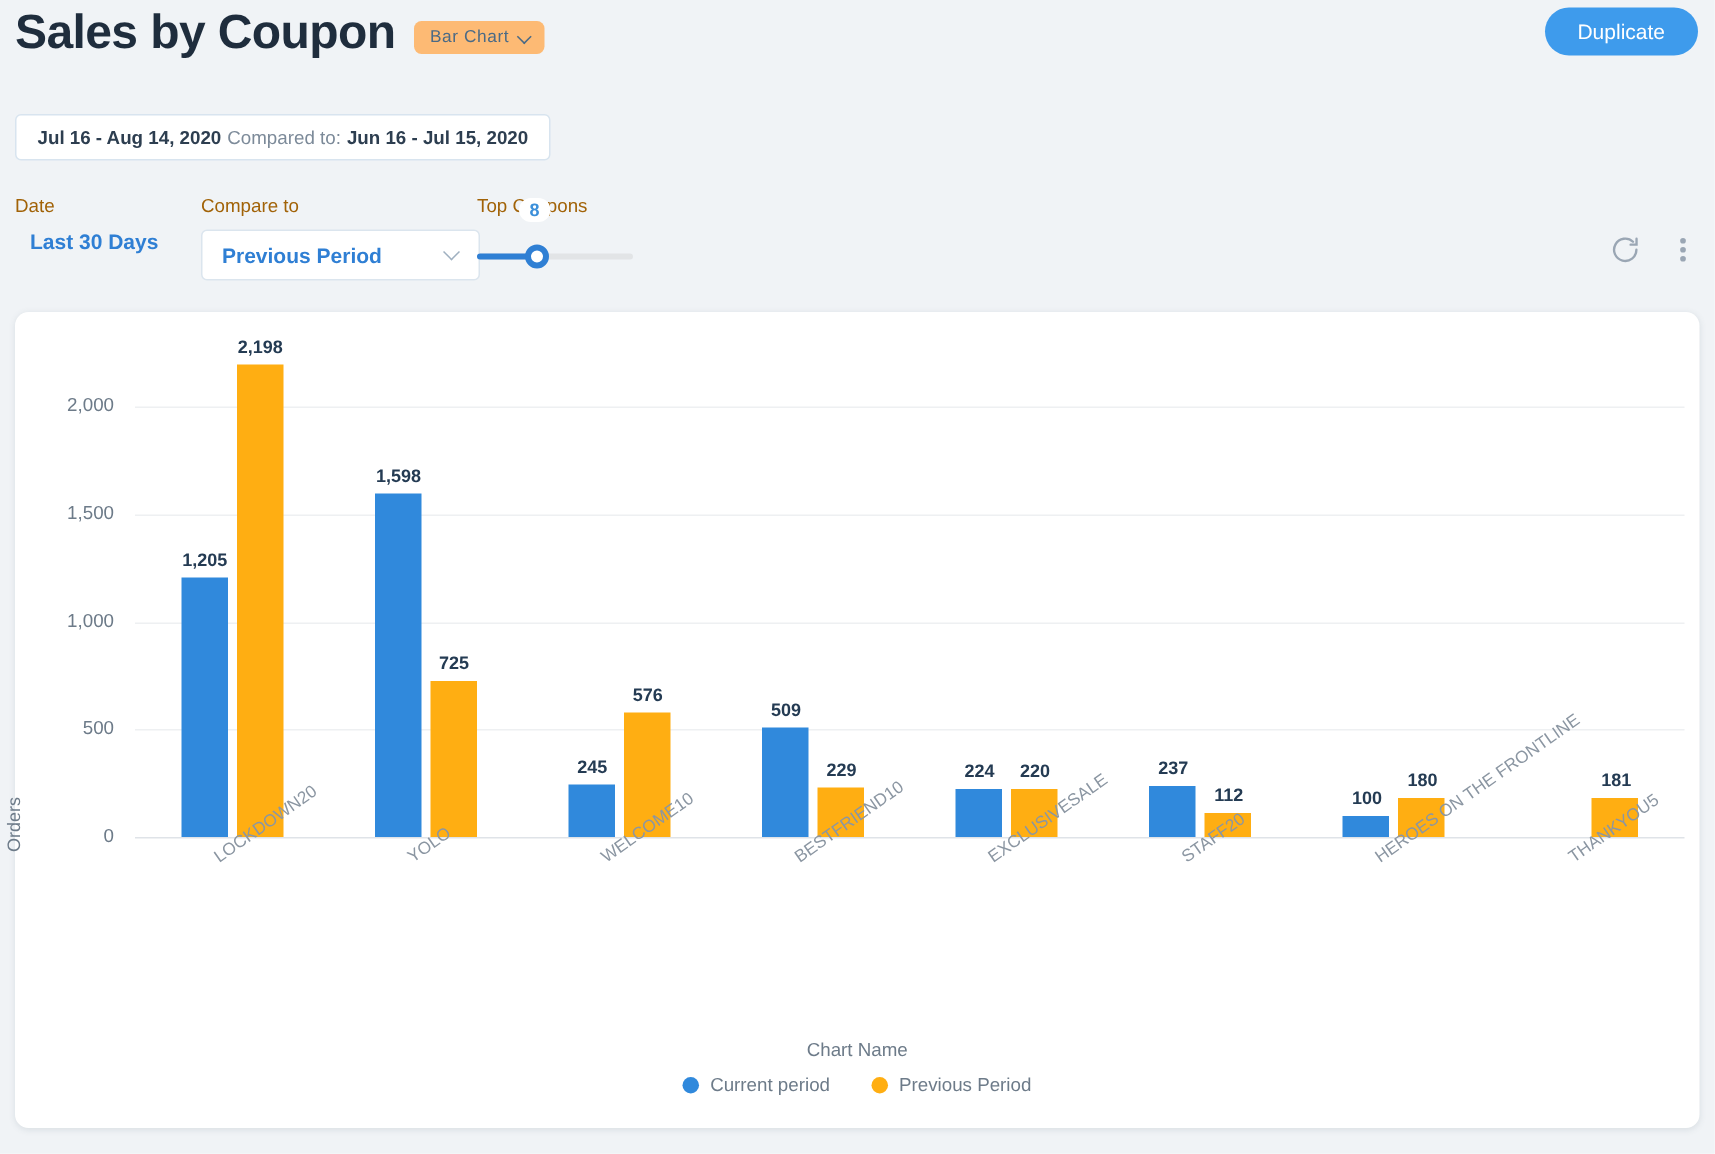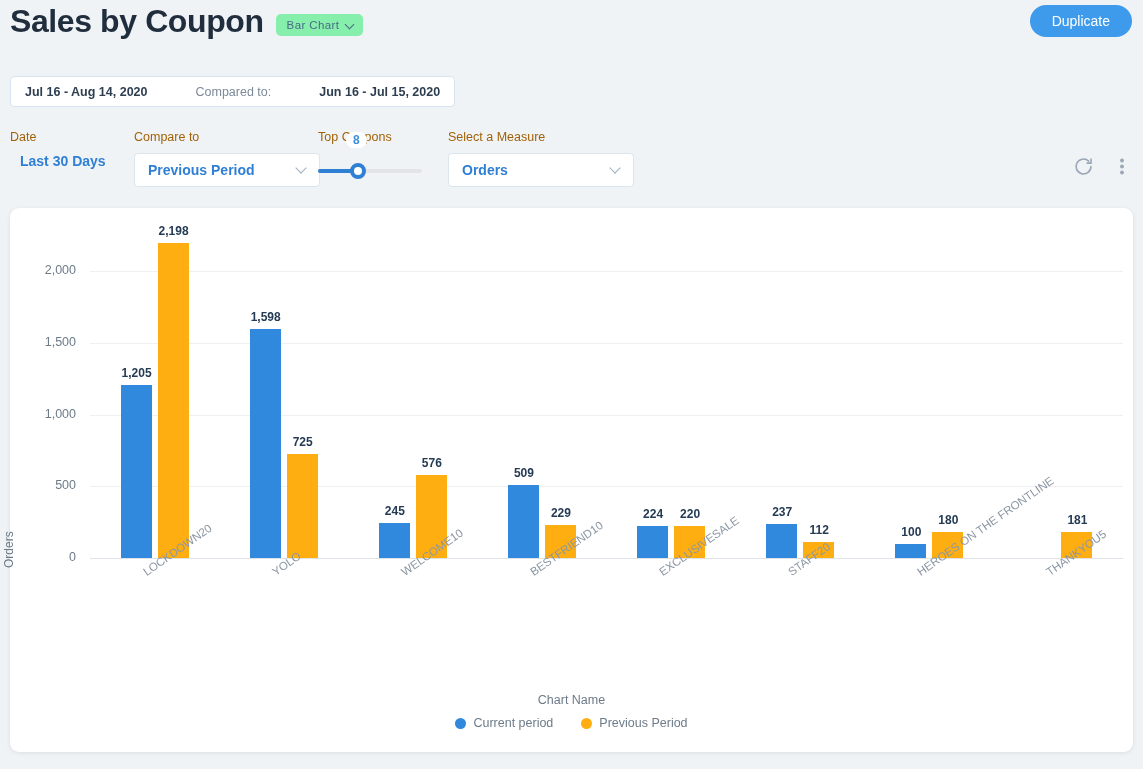--- a/index.html
+++ b/index.html
@@ -14,21 +14,21 @@
 
   
   .header { position: absolute; left: 0; top: 0; width: 1143px; height: 70px; }
   .title-row { position: absolute; left: 10px; top: 2px; display: flex; align-items: center; gap: 12px; justify-content: center; }
   .page-title {
     font-size: 32px; font-weight: bold; color: #1f2d3d; letter-spacing: -0.4px;
     line-height: 38px;
   }
   .chart-type-pill {
     display: inline-flex; align-items: center; gap: 7px;
-    background: #86efac; color: #4a6a86;
+    background: #fdba74; color: #4a6a86;
     border-radius: 5px; padding: 5px 9px 5px 11px;
     font-size: 11.5px; letter-spacing: 0.4px; font-weight: normal;
     cursor: pointer; margin-top: 7px;
   }
   .chev { display: inline-block; width: 8px; height: 8px; position: relative; }
   .chev::after {
     content: ""; position: absolute; left: 0; top: 0;
     width: 6px; height: 6px;
     border-right: 1.4px solid currentColor; border-bottom: 1.4px solid currentColor;
     transform: rotate(45deg);
@@ -42,21 +42,21 @@
     height: 32px; padding: 0 22px;
     font-size: 14px; font-family: "Liberation Sans", sans-serif;
     cursor: pointer;
   }
 
   
   .date-bar {
     position: absolute; left: 10px; top: 76px;
     height: 31px; display: flex; align-items: center;
     background: #ffffff; border: 1px solid #d8e4ef; border-radius: 4px;
-    padding: 0 14px; font-size: 12.5px; color: #7c8a99; cursor: pointer; gap: 44px;
+    padding: 0 14px; font-size: 12.5px; color: #7c8a99; cursor: pointer;
   }
   .date-bar b { color: #2d3e50; font-weight: bold; }
   .date-bar .mid { margin: 0 4px; }
 
   
   .controls { position: absolute; left: 0; top: 126px; width: 1143px; height: 64px; }
   .ctl { position: absolute; }
   .ctl-label { font-size: 12.5px; color: #a16207; margin-bottom: 9px; }
   .ctl-static { font-size: 14px; color: #2f7fd4; font-weight: bold; padding-left: 10px; }
   .select-box {
@@ -182,27 +182,20 @@
     <div class="ctl" style="left:318px; top:4px;">
       <div class="ctl-label">Top Coupons</div>
       <div class="slider-wrap">
         <div class="slider-badge">8</div>
         <div class="slider-track"></div>
         <div class="slider-fill"></div>
         <div class="slider-thumb"></div>
       </div>
     </div>
 
-    <div class="ctl" style="left:448px; top:4px;">
-      <div class="ctl-label">Select a Measure</div>
-      <div class="select-box">
-        <span class="val">Orders</span>
-        <span class="chev"></span>
-      </div>
-    </div>
 
     <div class="icon-btn" style="left:1073px; top:30px;">
       <svg width="21" height="21" viewBox="0 0 24 24" fill="none" stroke="currentColor" stroke-width="1.8" stroke-linecap="round">
         <path d="M20.5 12a8.5 8.5 0 1 1-2.6-6.1"></path>
         <polyline points="20.6,3.6 20.6,8.1 16.1,8.1"></polyline>
       </svg>
     </div>
 
     <div class="icon-btn" style="left:1113px; top:30px;">
       <svg width="18" height="21" viewBox="0 0 18 21" fill="currentColor">

